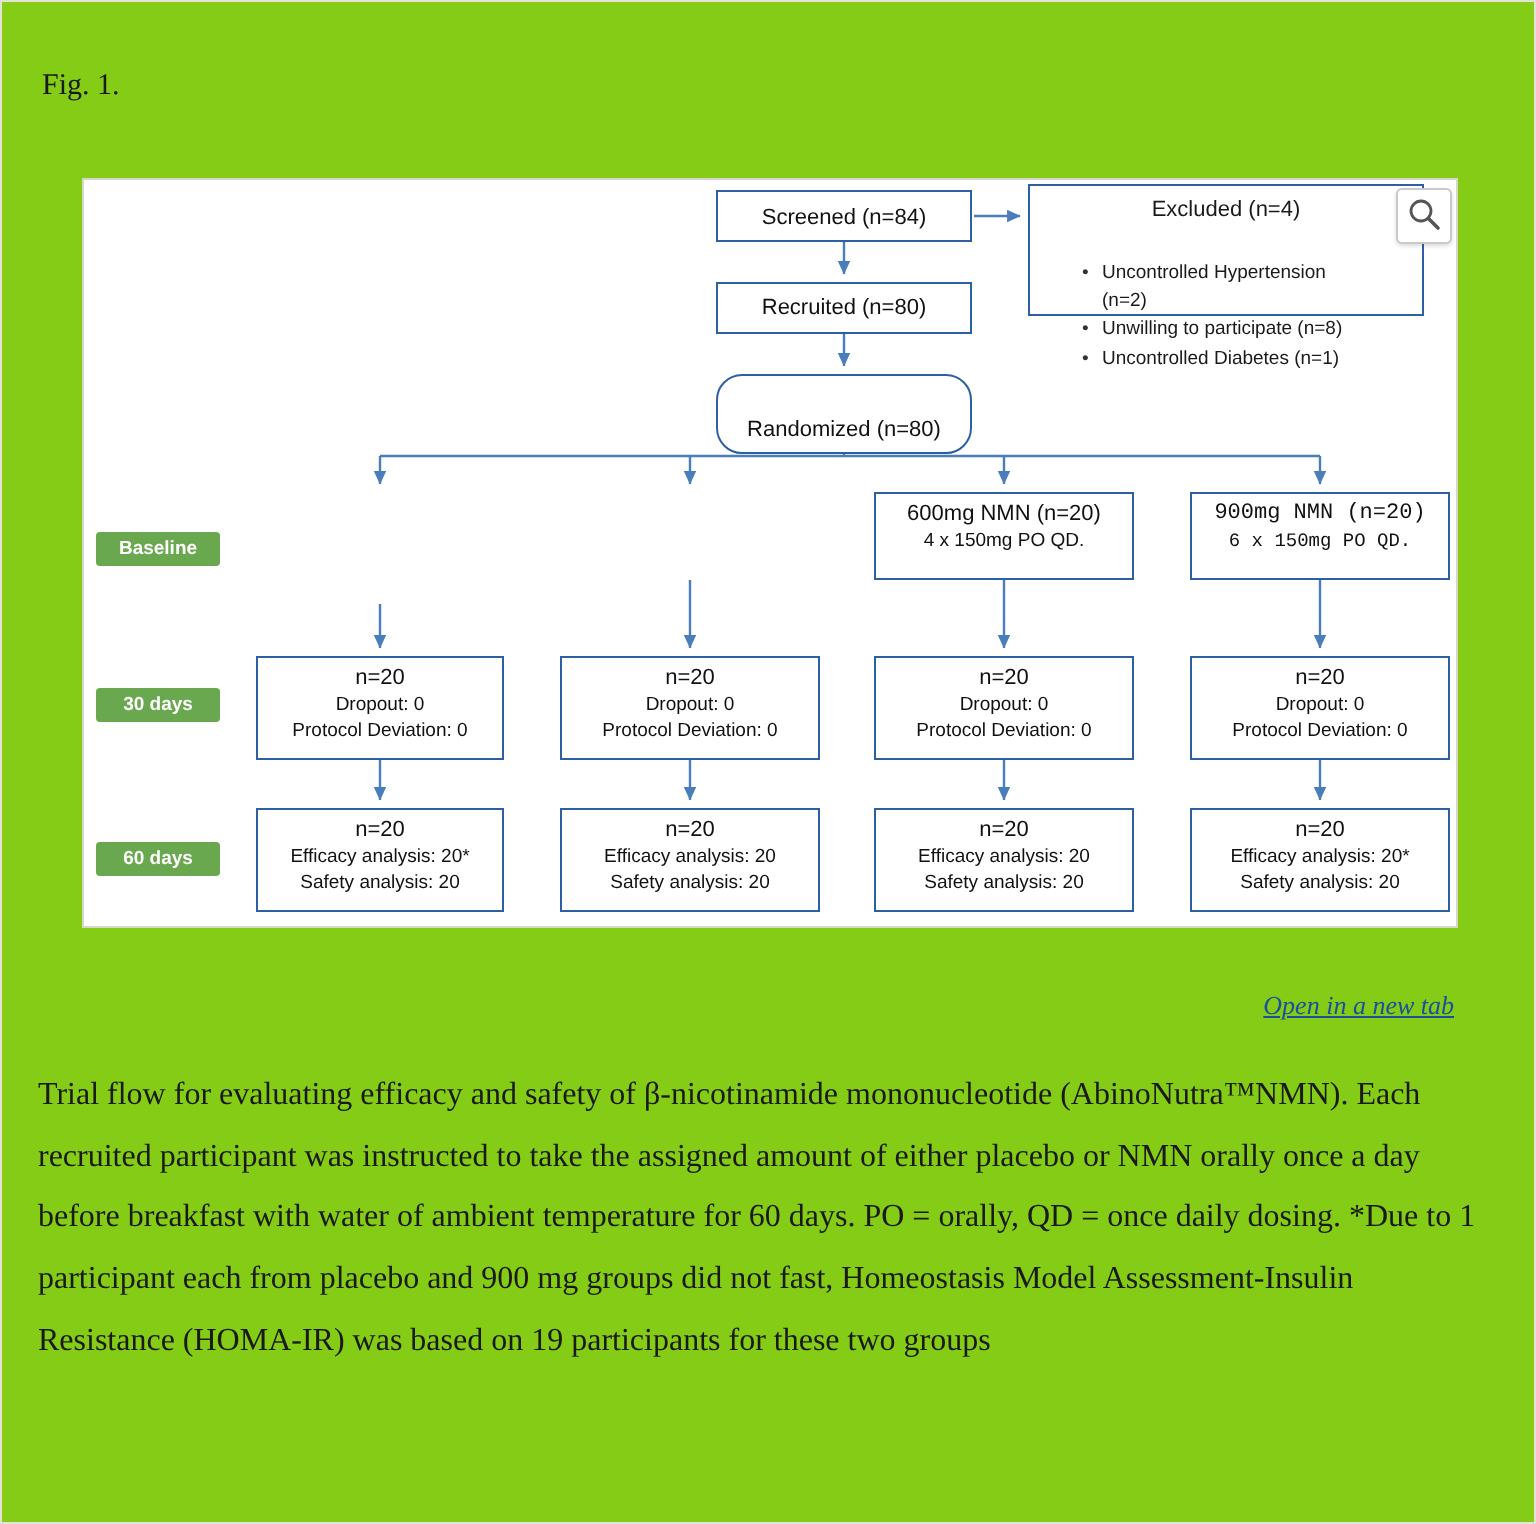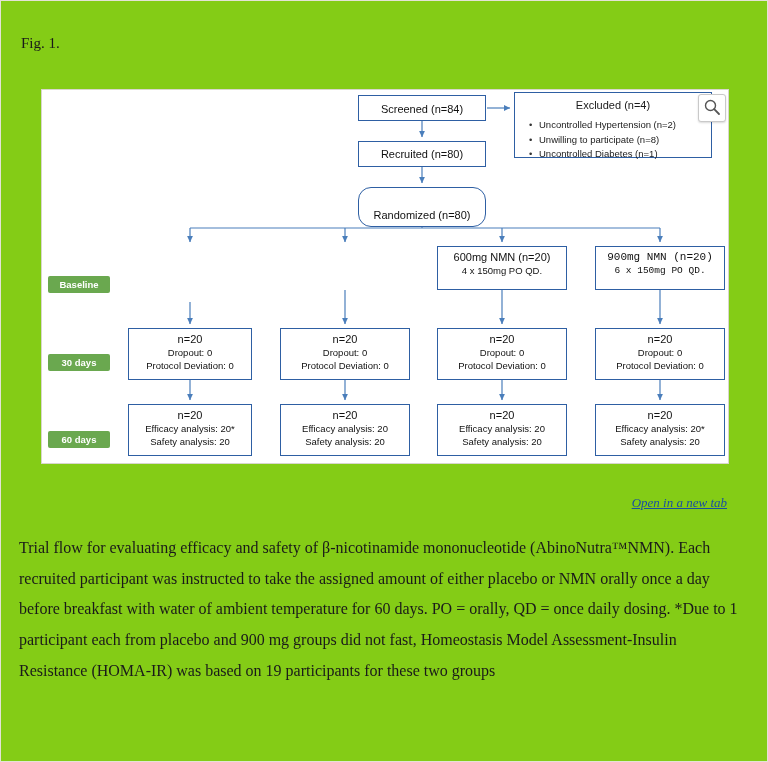--- a/index.html
+++ b/index.html
@@ -79,21 +79,21 @@
     line-height: 1.45;
     padding: 5px 7px;
     text-align: left;
   }
   .excluded .ex-title {
     font-size: 11px;
     margin-bottom: 2px;
     text-align: center;
   }
   .excluded ul {
-    margin: 4px;
+    margin: 16px;
     padding-left: 13px;
     list-style: none;
   }
   .excluded li {
     position: relative;
     font-size: 9.5px;
     padding-left: 0;
     margin: 0 0 1px 0;
   }
   .excluded li:before {
@@ -106,21 +106,20 @@
   .stage-label {
     position: absolute;
     box-sizing: border-box;
     background: #6aa84f;
     color: #ffffff;
     font-size: 9.5px;
     font-weight: bold;
     text-align: center;
     padding: 3px 6px;
     border-radius: 2px;
-    margin-top: 10px;
   }
   .magnifier {
     position: absolute;
     right: 4px;
     top: 4px;
     width: 26px;
     height: 26px;
     background: #ffffff;
     border: 1px solid #c9c9c9;
     border-radius: 3px;

